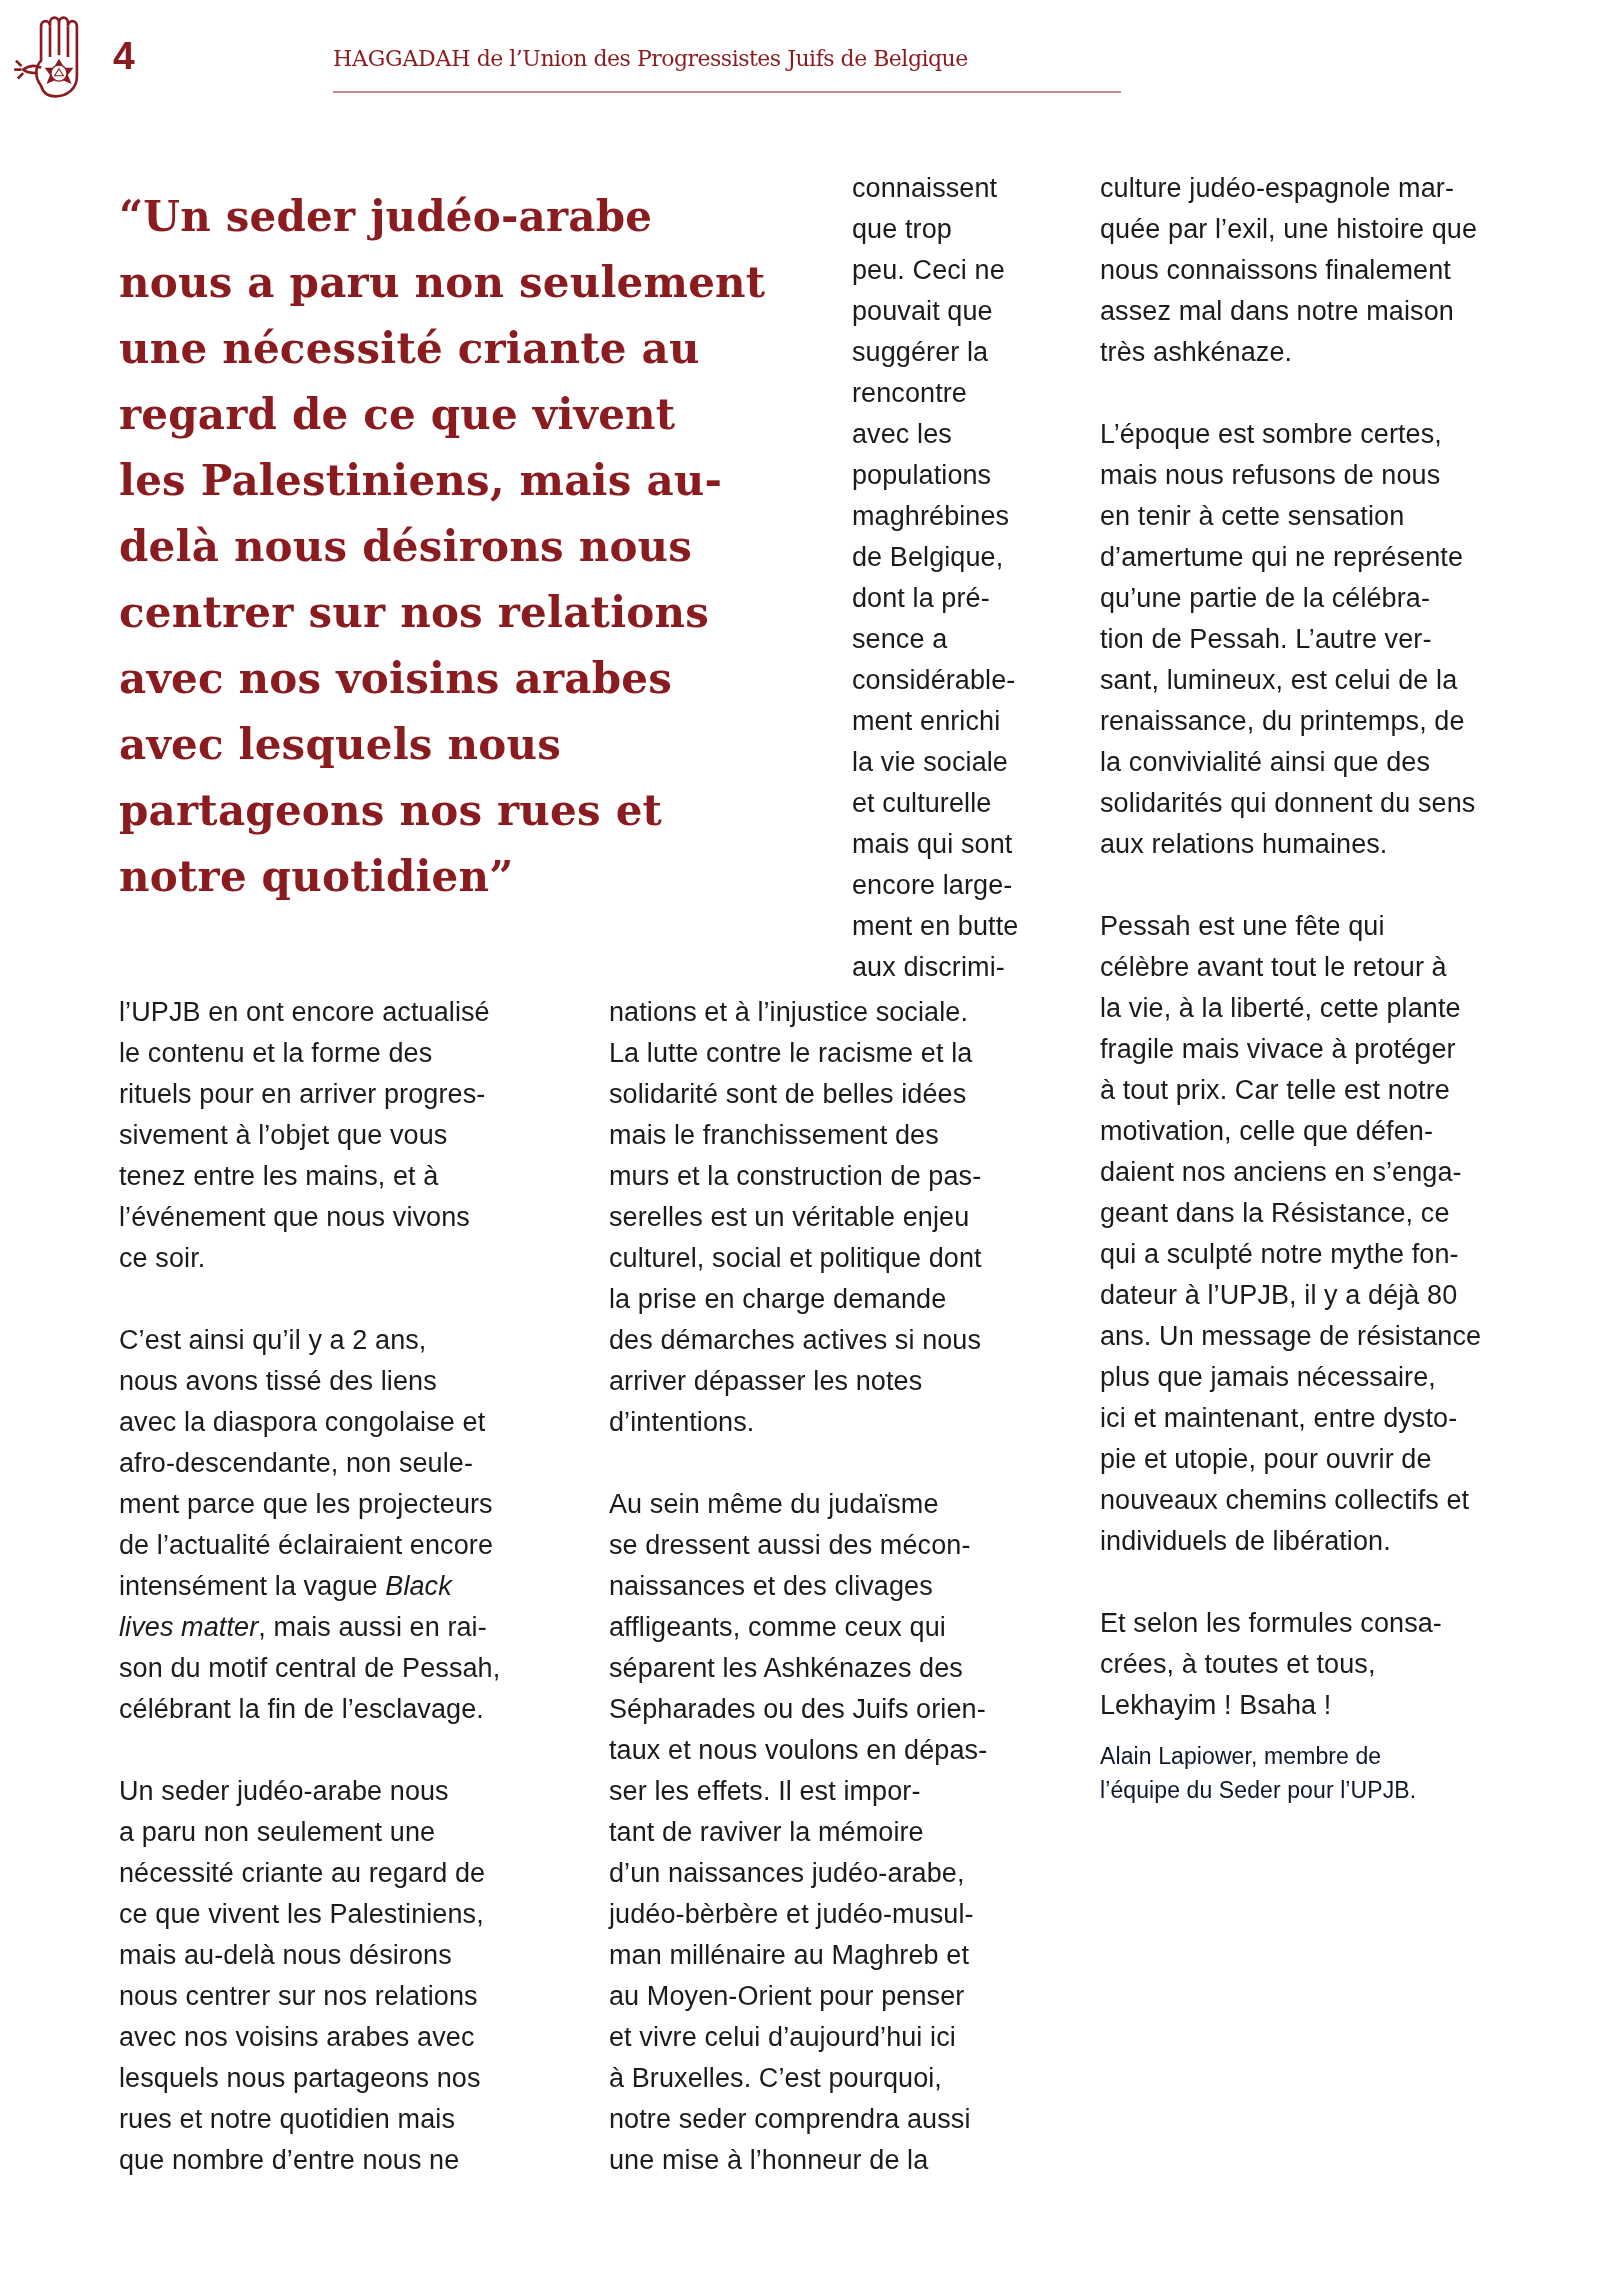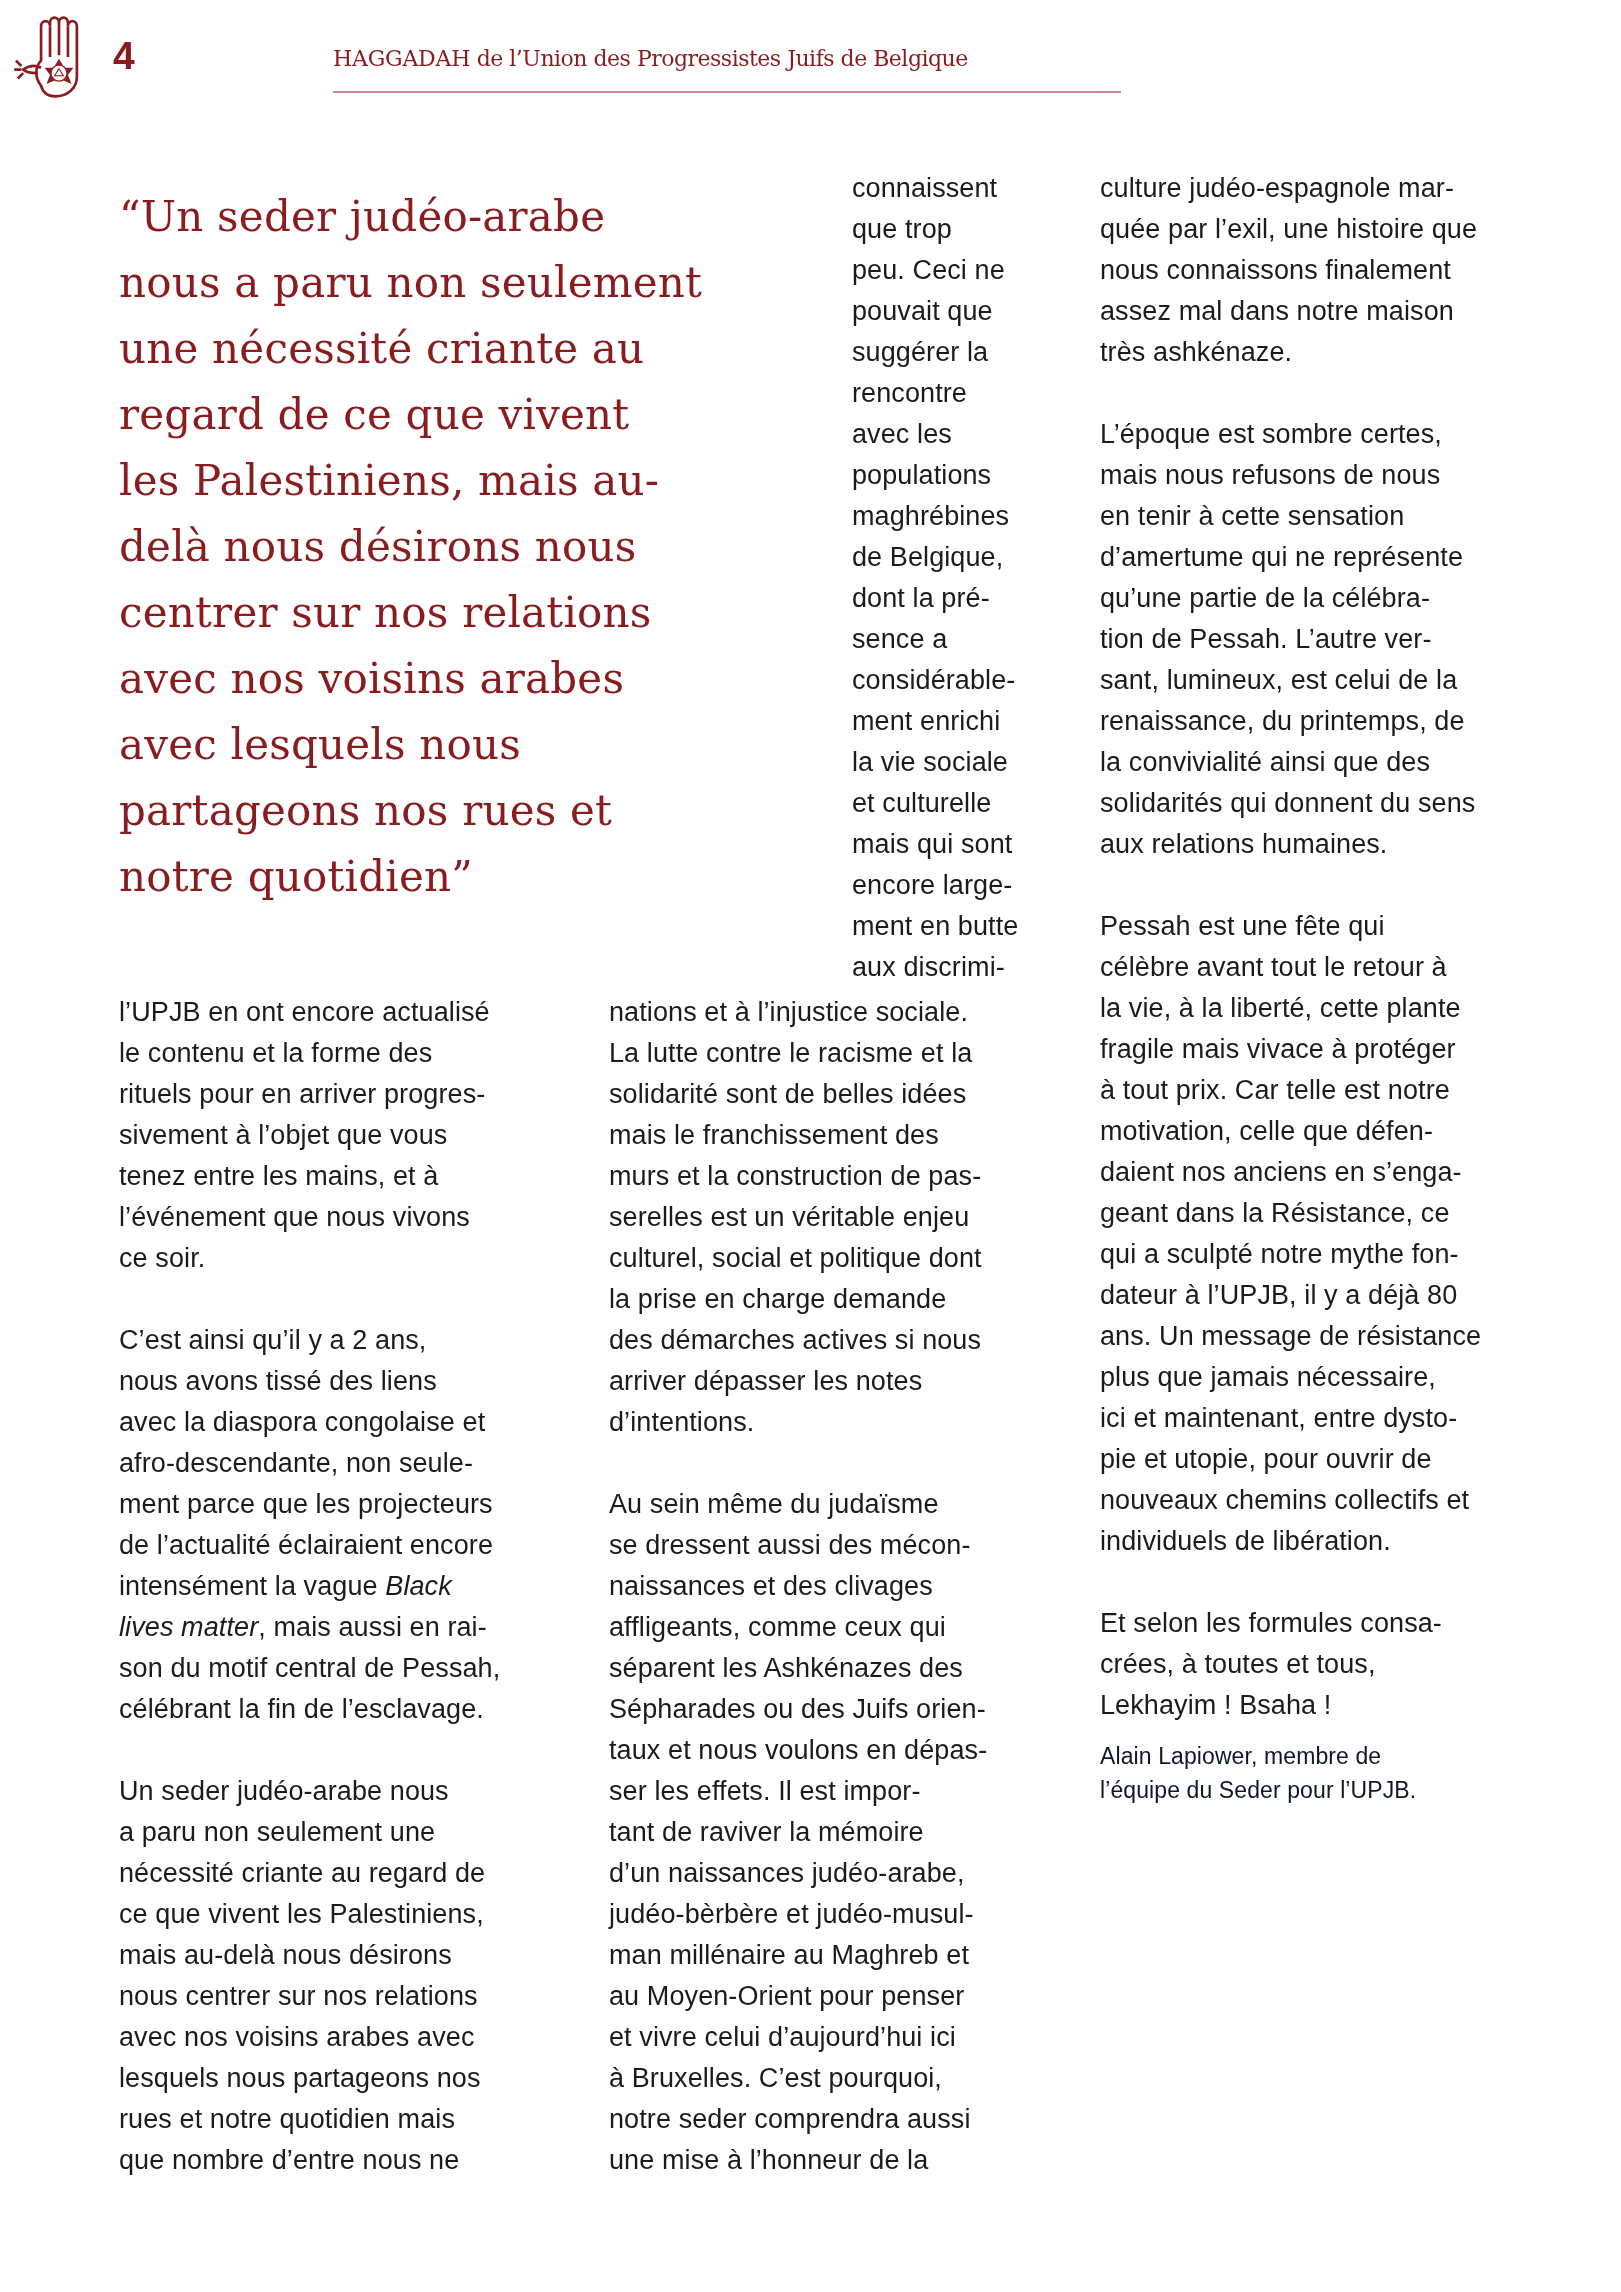--- a/index.html
+++ b/index.html
@@ -5,21 +5,21 @@
     html, body { margin: 0; padding: 0; background: #ffffff; }
     body { width: 1621px; height: 2293px; position: relative; overflow: hidden; }
     .page { position: absolute; left: 0; top: 0; width: 1621px; height: 2293px; }
 
     .logo { position: absolute; left: 14.3px; top: 14.3px; width: 81px; height: 86px; }
     .page-number { position: absolute; left: 113px; top: 32px; font-family: "Liberation Sans", sans-serif; font-weight: bold; font-size: 39px; color: #8a1c1f; line-height: 47px; }
     .running-head { position: absolute; left: 333px; top: 41px; font-family: "DejaVu Serif", serif; font-size: 22px; color: #8a1c1f; letter-spacing: -0.5px; line-height: 36px; white-space: nowrap; }
     .running-head .strong { letter-spacing: -0.2px; }
     .head-rule { position: absolute; left: 333px; top: 91px; width: 788px; height: 1.8px; background: #c98a8e; }
 
-    .pullquote { position: absolute; left: 119px; top: 184px; width: 681px; font-family: "DejaVu Serif", serif; font-weight: normal; font-size: 42px; line-height: 66px; color: #8a1c1f; letter-spacing: 0.2px; }
+    .pullquote { position: absolute; left: 119px; top: 184px; width: 681px; font-family: "DejaVu Serif", serif; font-weight: bold; font-size: 42px; line-height: 66px; color: #8a1c1f; letter-spacing: 0.2px; }
     .pullquote .ln { display: block; white-space: nowrap; }
 
     .col { position: absolute; font-family: "Liberation Sans", sans-serif; font-size: 27px; line-height: 41px; color: #1b1b1b; letter-spacing: 0.1px; }
     .col .ln { display: block; white-space: nowrap; }
     .col .gap { display: block; height: 41px; }
     .col-narrow { left: 812px; top: 168px; width: 251px; margin-left: 40px; }
     .col-left { left: 119px; top: 992px; width: 448px; }
     .col-mid { left: 609px; top: 992px; width: 448px; }
     .col-right { left: 1100px; top: 168px; width: 448px; }
     .author { color: #0f172a; font-size: 23px; line-height: 34px; margin-top: 12.5px; display: block; }

